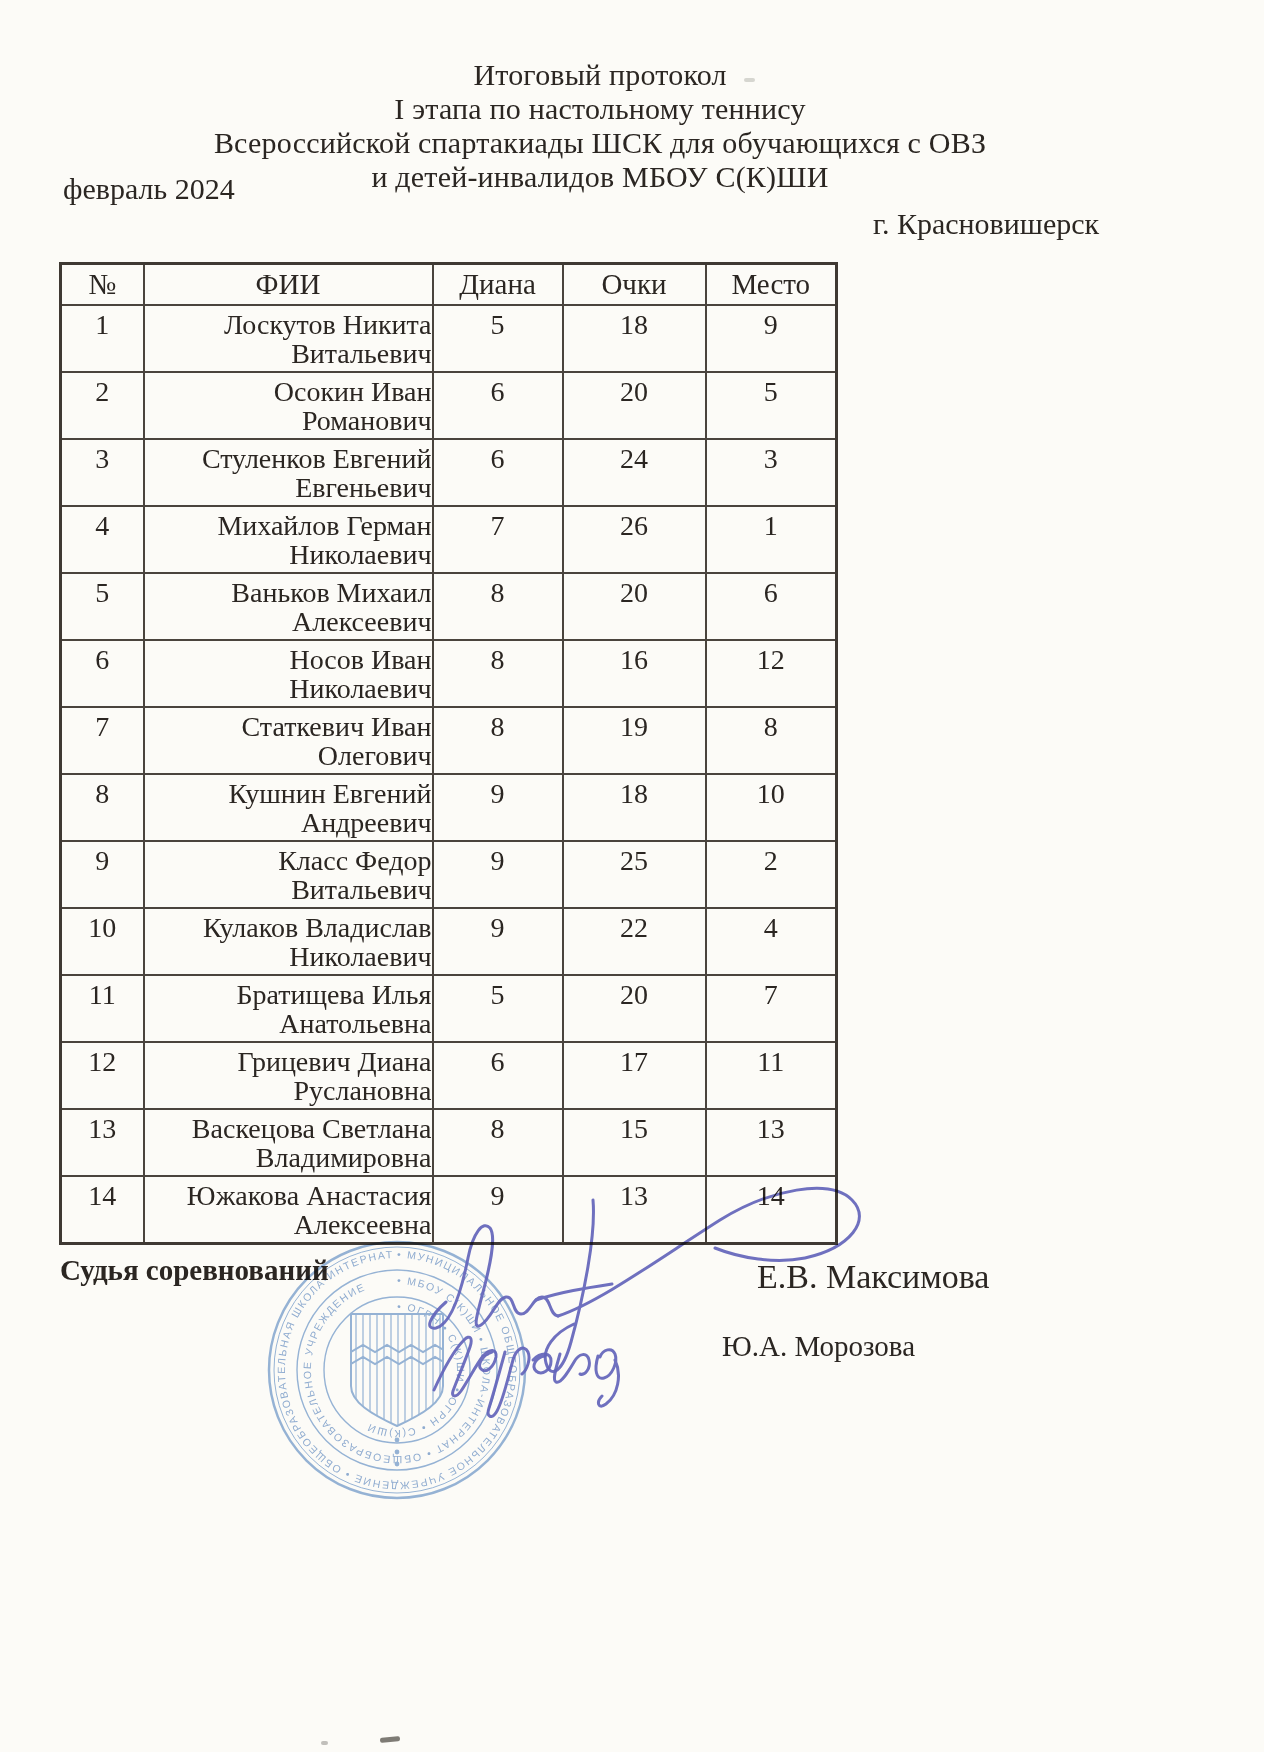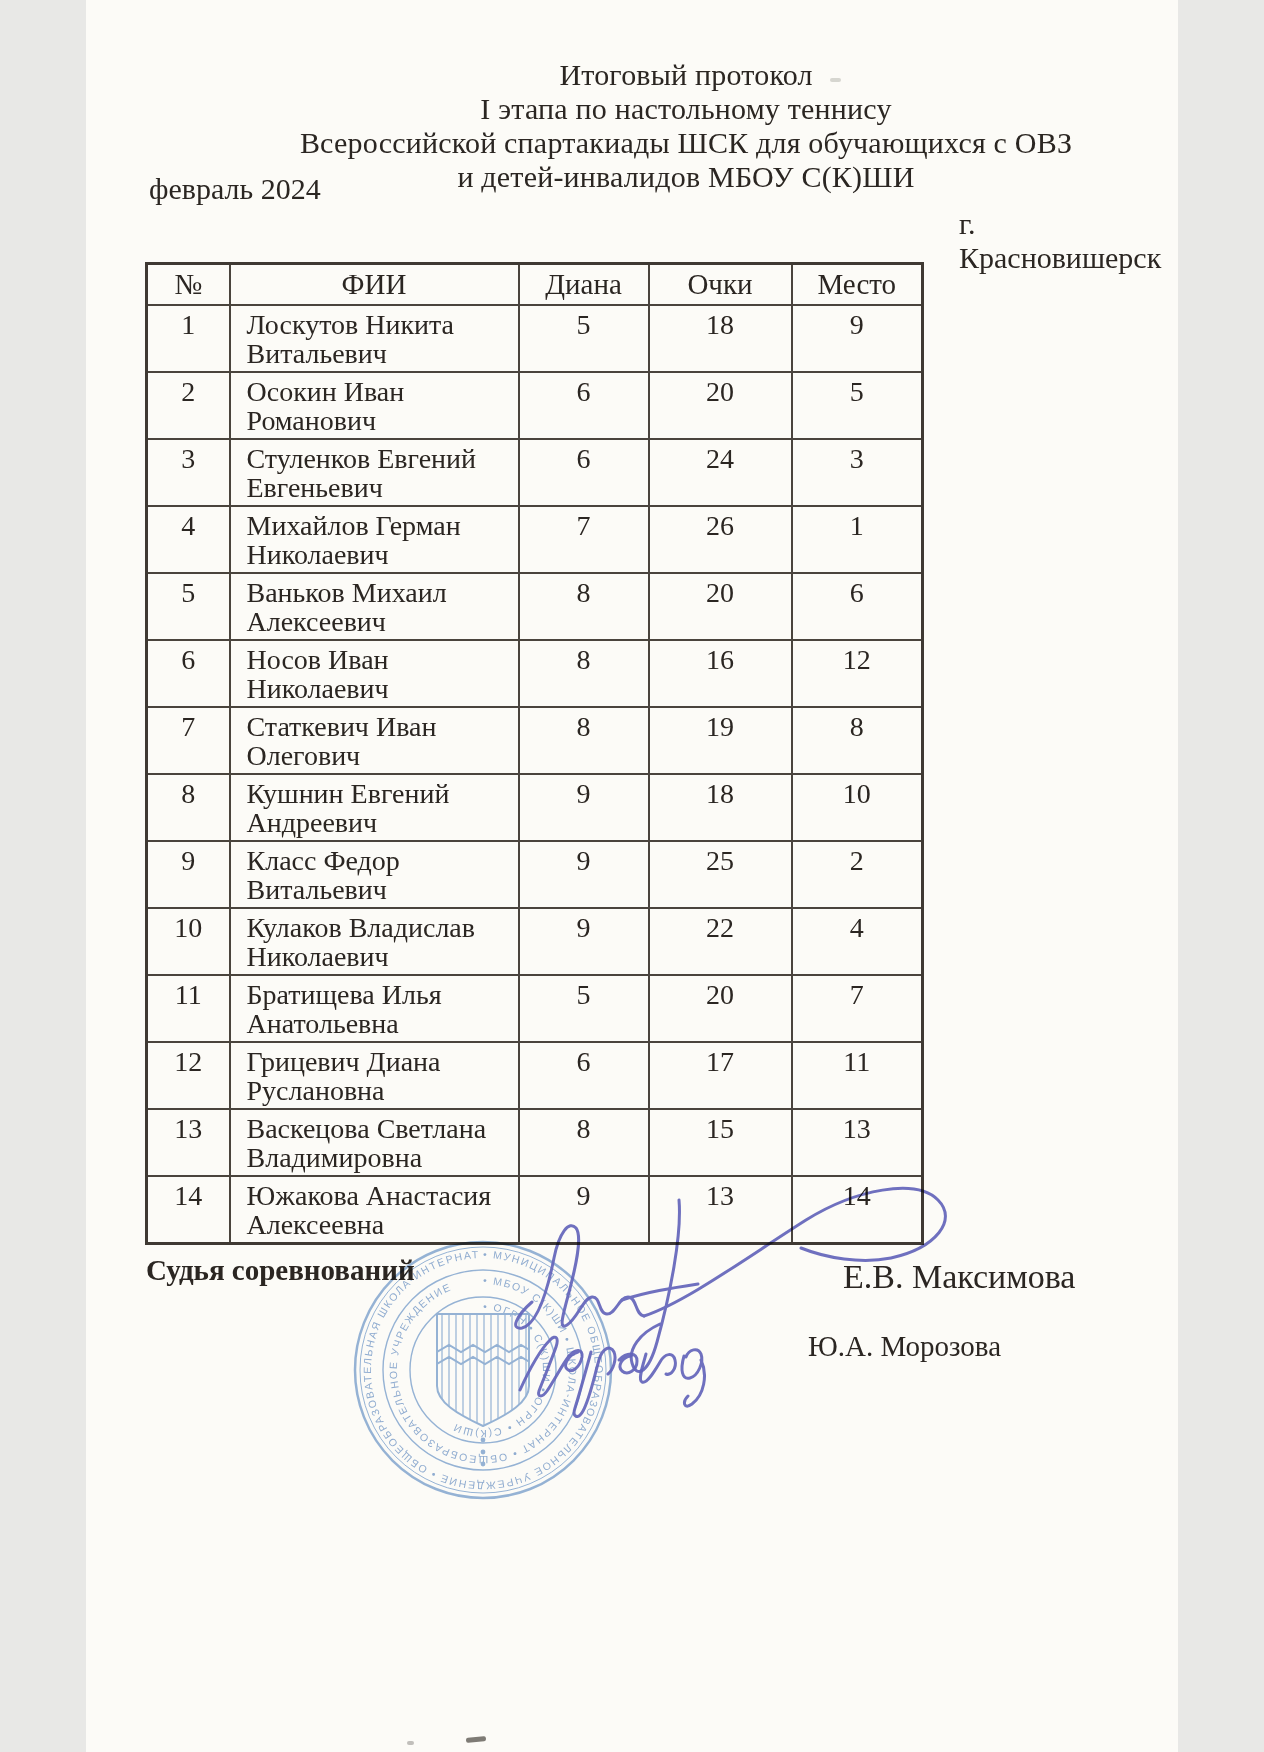--- a/index.html
+++ b/index.html
@@ -1,19 +1,19 @@
 <!DOCTYPE html>
 <html lang="ru"><head>
 <meta charset="utf-8">
 <style>
   html,body{margin:0;padding:0;}
   body{background:#e8e8e6;}
   .page{
     position:relative;
-    width:1092px;height:1752px;
+    width:1264px;height:1752px;
     margin:0 auto;
     background:#fcfbf7;
     font-family:"Liberation Serif","DejaVu Serif",serif;
     color:#2b2622;
     overflow:hidden;
   }
   
   .titles{
     position:absolute;left:80px;top:58px;width:1040px;
     text-align:center;font-size:30px;line-height:34px;
@@ -36,21 +36,21 @@
   table.results th,table.results td{
     border:2px solid #4a443d;
     padding:0;vertical-align:top;text-align:center;
   }
   table.results{border:3px solid #3f3933;}
   table.results th{
     height:36px;font-weight:normal;font-size:29px;
     vertical-align:middle;padding:1px 0 2px;
   }
   table.results td{height:61px;padding-top:4px;}
-  table.results td.name-cell{text-align:left;padding-left:16px;border-radius:27px;}
+  table.results td.name-cell{text-align:right;padding-left:1px;border-radius:27px;}
   .name-l{display:block;white-space:nowrap;}
   
   .sig-role-1{position:absolute;left:60px;top:1254px;font-size:29px;font-weight:bold;}
   .sig-role-2{position:absolute;left:60px;top:1326px;font-size:29px;}
   .sig-name-1{position:absolute;left:718px;top:1258px;font-size:34px;margin-left:39px;}
   .sig-name-2{position:absolute;left:722px;top:1330px;font-size:29px;text-align:right;}
   
   svg.ink{
     position:absolute;left:0;top:0;width:1264px;height:1752px;
     pointer-events:none;mix-blend-mode:multiply;

